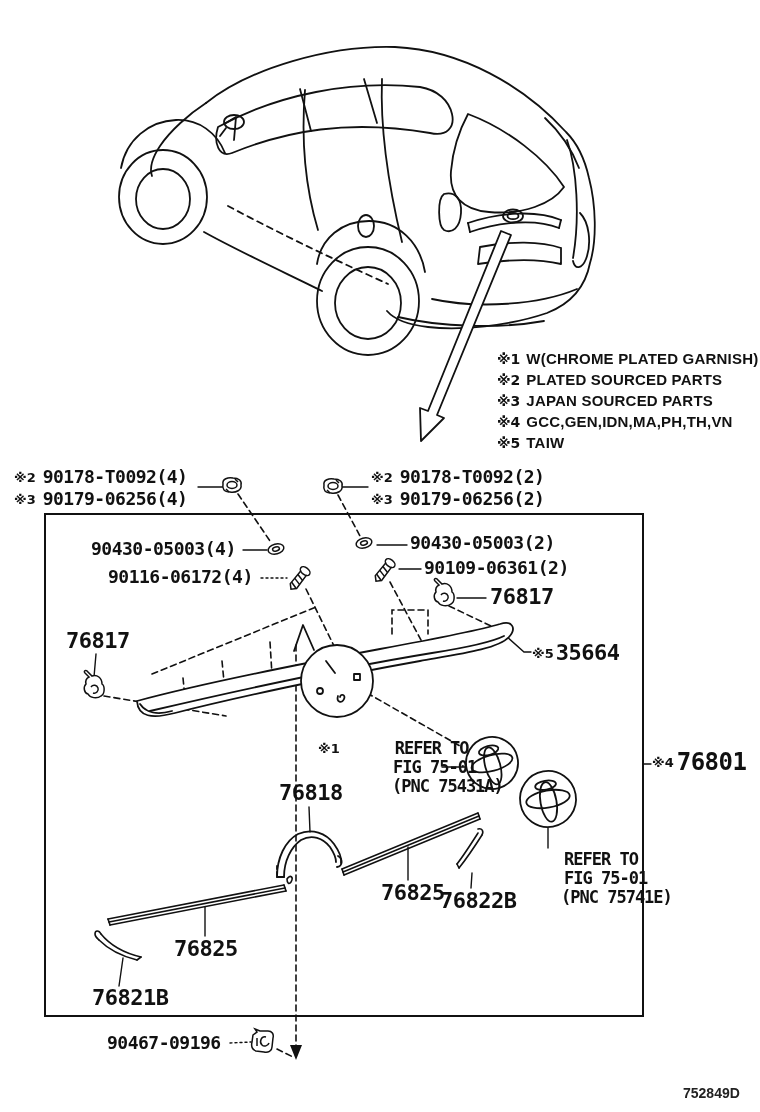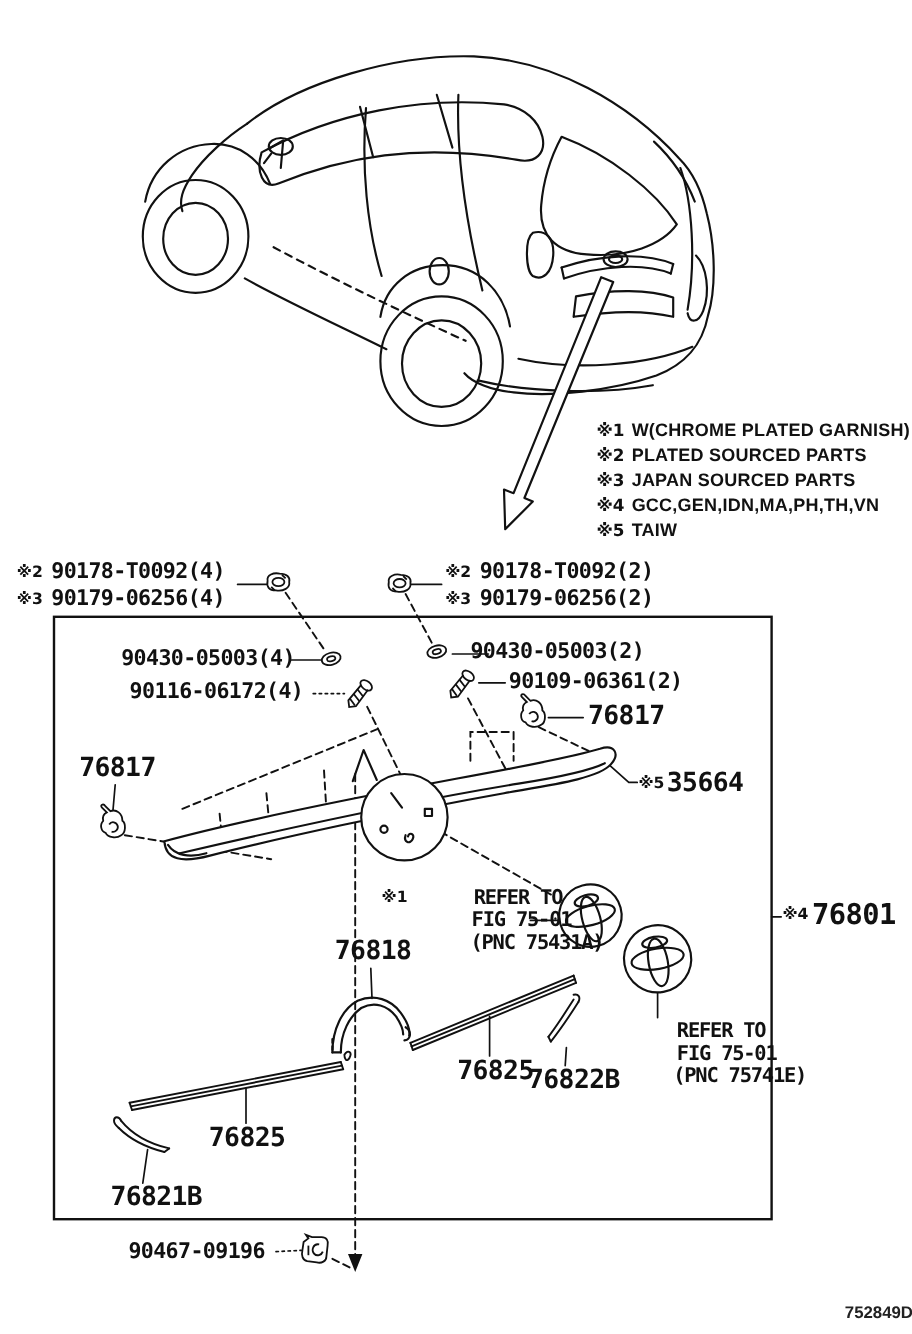--- a/index.html
+++ b/index.html
@@ -238,27 +238,27 @@
 </div>
 <div class="lbl" style="left:371px;top:468px;">
   <span class="ref">※2</span>
   <span class="pn">90178-T0092(2)</span>
 </div>
 <div class="lbl" style="left:371px;top:490px;">
   <span class="ref">※3</span>
   <span class="pn">90179-06256(2)</span>
 </div>
 
-<div class="lbl" style="left:101px;top:540px;">
+<div class="lbl" style="left:91px;top:540px;">
   <span class="pn">90430-05003(4)</span>
 </div>
 <div class="lbl" style="left:108px;top:568px;">
   <span class="pn">90116-06172(4)</span>
 </div>
-<div class="lbl" style="left:392px;top:534px;align-items:flex-end;">
+<div class="lbl" style="left:410px;top:534px;align-items:flex-end;">
   <span class="pn">90430-05003(2)</span>
 </div>
 <div class="lbl" style="left:424px;top:559px;">
   <span class="pn">90109-06361(2)</span>
 </div>
 <div class="lbl" style="left:490px;top:586px;">
   <span class="pn pn-lg">76817</span>
 </div>
 <div class="lbl" style="left:66px;top:630px;">
   <span class="pn pn-lg">76817</span>
@@ -309,15 +309,15 @@
 <div class="lbl" style="left:174px;top:938px;">
   <span class="pn pn-lg">76825</span>
 </div>
 <div class="lbl" style="left:92px;top:987px;">
   <span class="pn pn-lg">76821B</span>
 </div>
 <div class="lbl" style="left:107px;top:1034px;">
   <span class="pn">90467-09196</span>
 </div>
 
-<div class="lbl docnum" style="left:704px;top:1086px;">752849D</div>
+<div class="lbl docnum" style="left:683px;top:1086px;">752849D</div>
 
 </div>
 
 </body></html>

